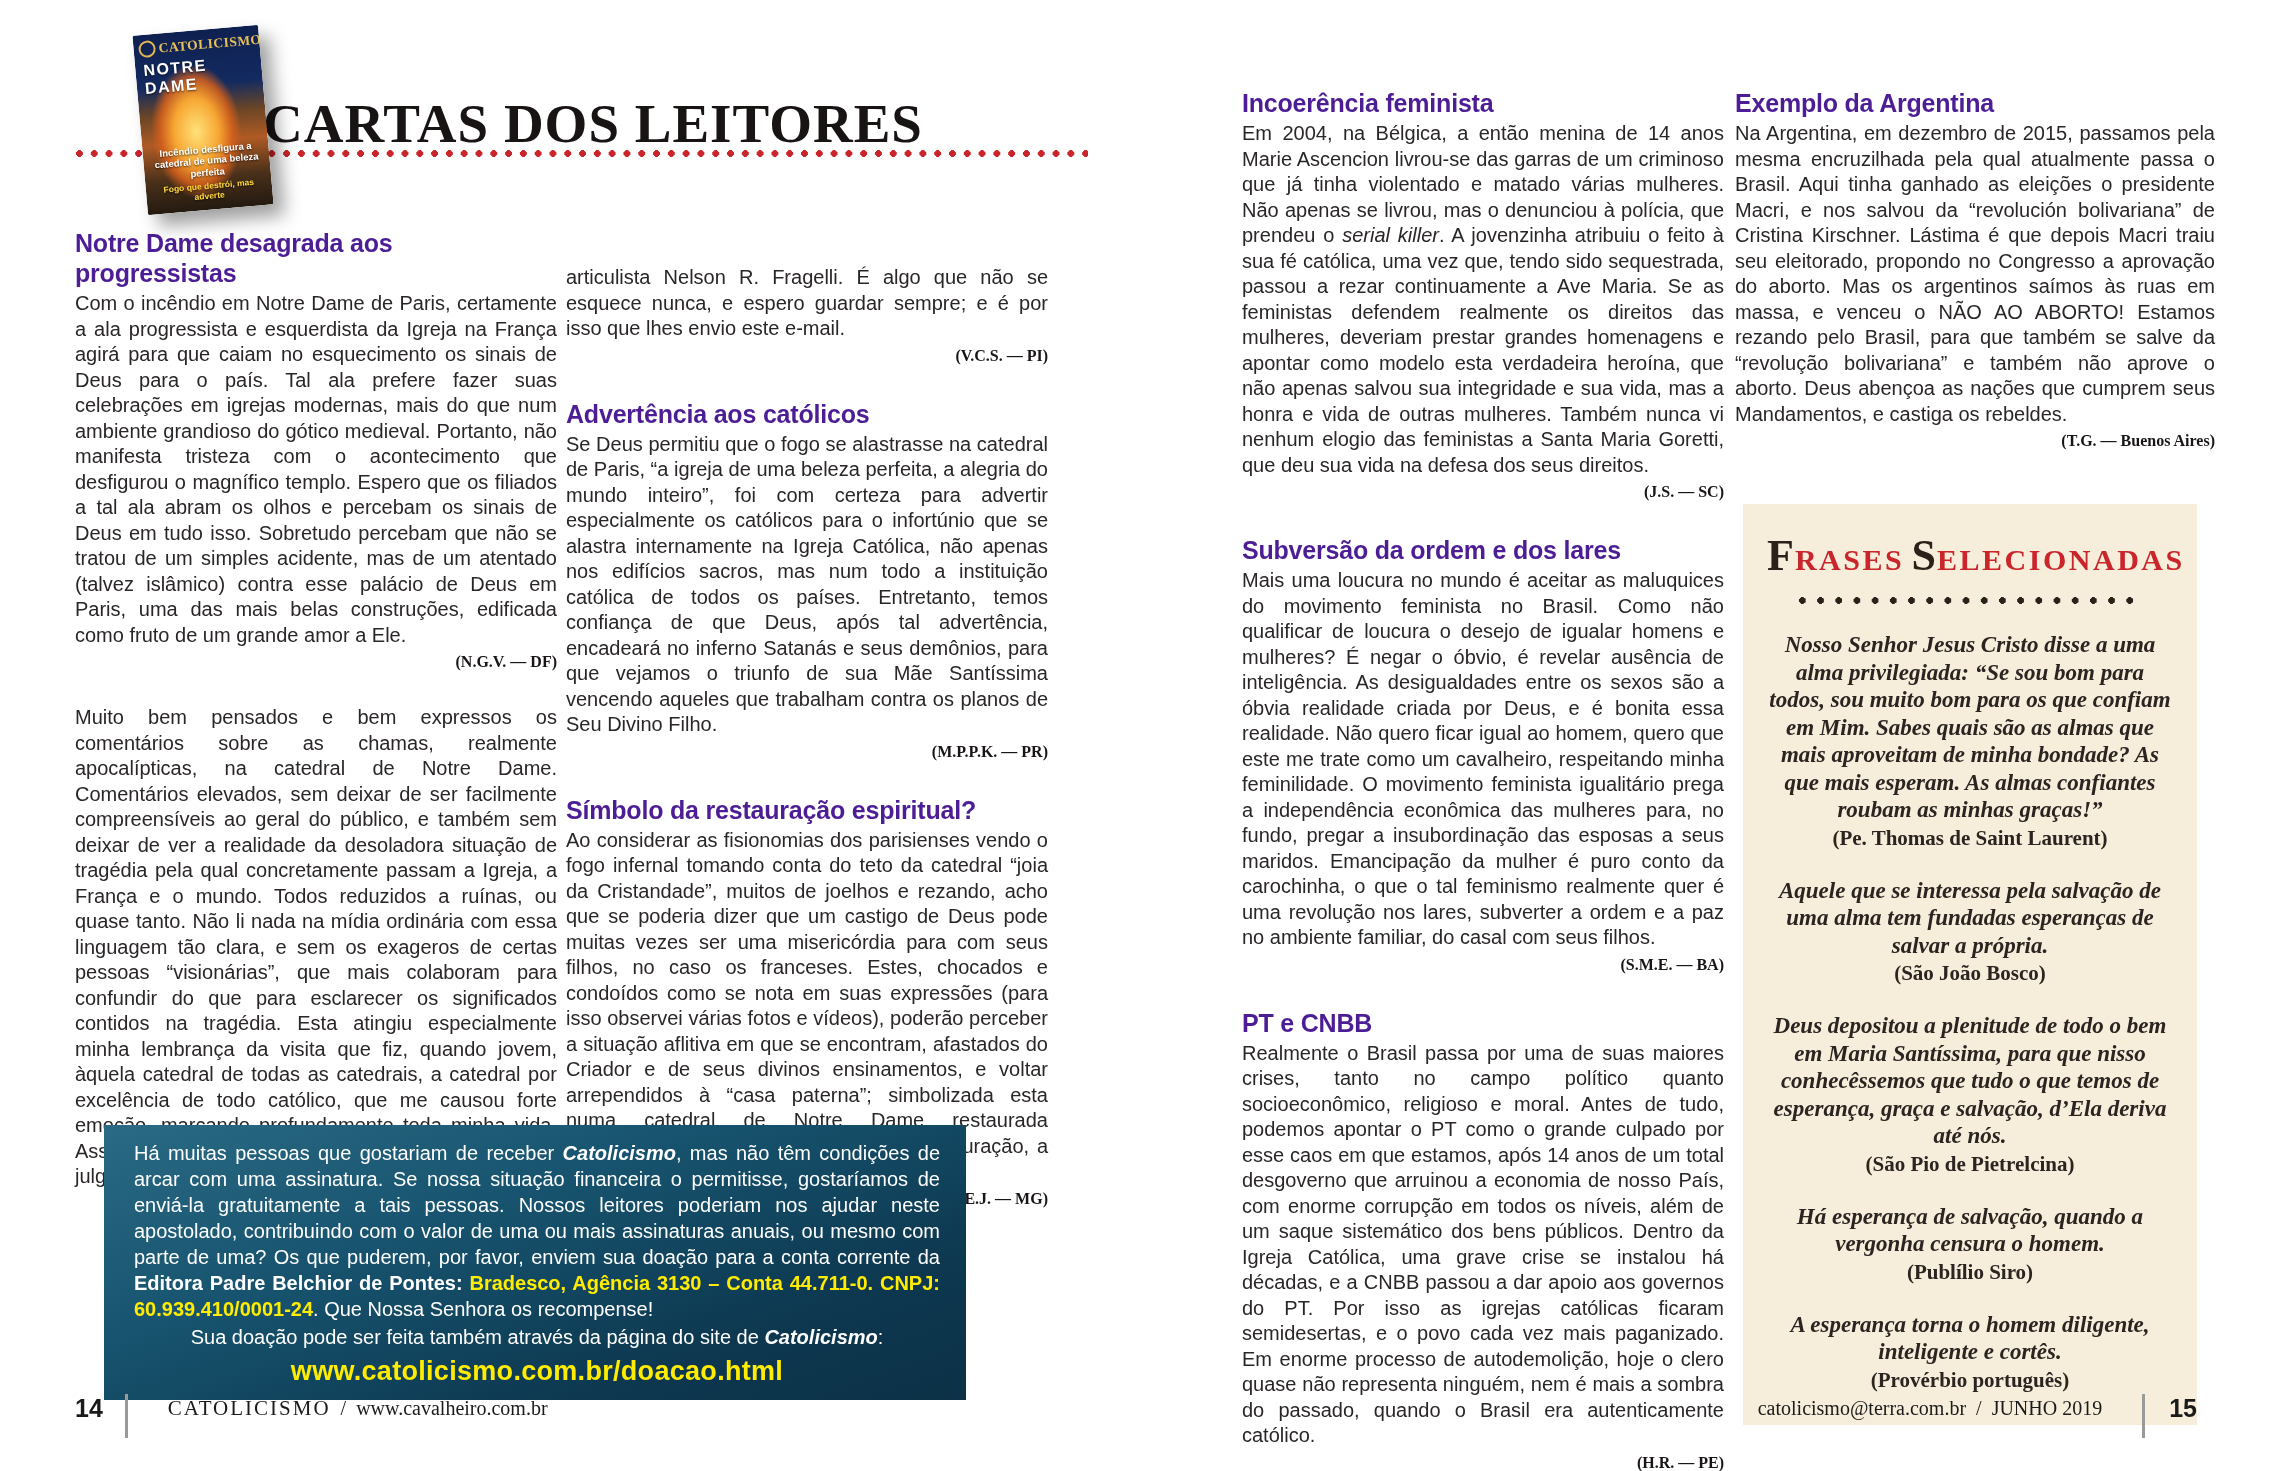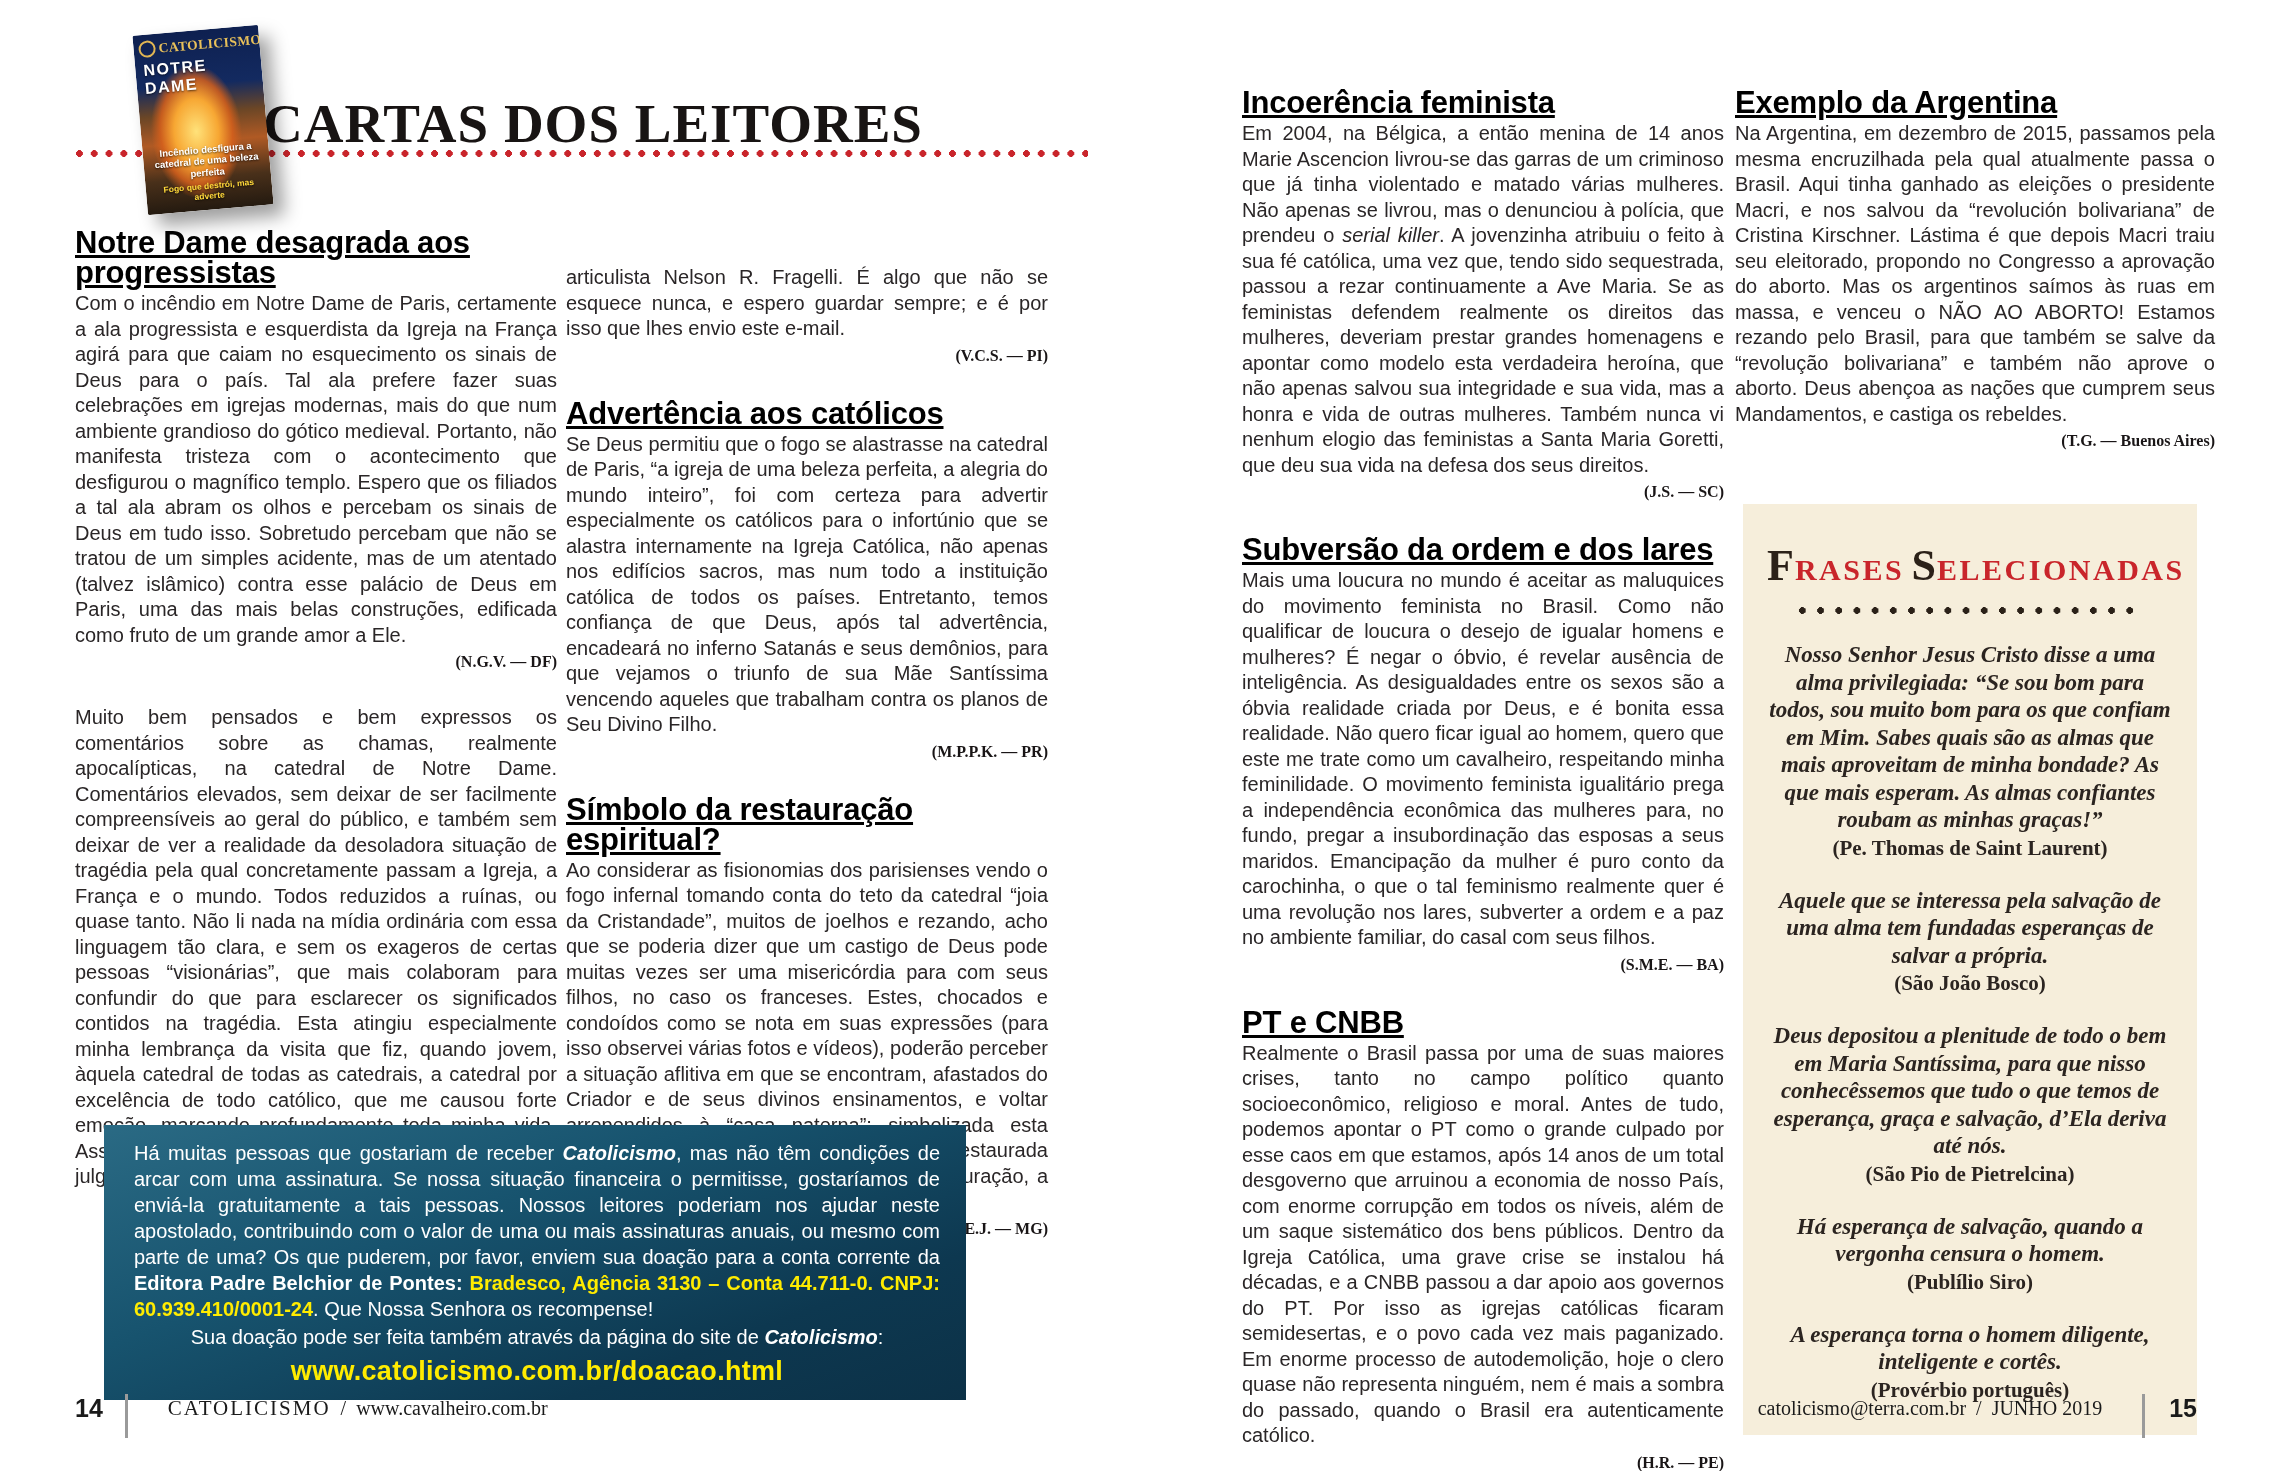--- a/index.html
+++ b/index.html
@@ -29,37 +29,37 @@
       padding:0 6px;text-shadow:0 1px 2px rgba(0,0,0,.7);}
   .cover-cap2{color:#ffd83a;font-weight:bold;font-size:8.5px;line-height:10px;text-align:center;
       padding:3px 6px 9px;text-shadow:0 1px 2px rgba(0,0,0,.7);}
   
   .col{position:absolute;width:482px;}
   .col-1{left:75px;top:228px;}
   .col-2{left:566px;top:228px;}
   .col-3{left:1242px;top:88px;}
   .col-4{left:1735px;top:88px;width:480px;}
   .letter{margin:0 0 30px 0;}
-  .letter h2{margin:0 0 3px 0;font-size:31px;line-height:30px;font-weight:bold;
-      letter-spacing:-.2px;text-align:left;color:#000000;text-decoration:underline;}
+  .letter h2{margin:0 0 3px 0;font-size:25px;line-height:30px;font-weight:bold;
+      letter-spacing:-.2px;text-align:left;color:#4c1d95;}
   .letter .body{margin:0;font-size:20px;line-height:25.5px;text-align:justify;color:#2a2627;}
   .letter .sig{margin:1px 0 0 0;text-align:right;font-family:"Liberation Serif",serif;
       font-weight:bold;font-size:16px;line-height:26px;color:#191516;}
   .col-2 .cont{padding-top:37px;}
   
   .donation{position:absolute;left:104px;top:1125px;width:862px;box-sizing:border-box;
       padding:15px 26px 13px 30px;color:#ffffff;
       background:linear-gradient(160deg,#2a6a84 0%,#17536e 38%,#0d3850 75%,#0c3147 100%);}
   .donation .dpar{margin:0;font-size:20px;line-height:26px;text-align:justify;}
   .donation .dcenter{margin:2px 0 0 0;text-align:center;font-size:20px;line-height:26px;}
   .donation .durl{margin:5px 0 0 0;text-align:center;font-size:27px;line-height:32px;
       font-weight:bold;color:#ffec00;letter-spacing:.3px;}
   
   .frases{margin-top:50px;margin-left:8px;width:454px;box-sizing:border-box;
-      background:#f6eedb;padding:39px 24px 32px;text-align:center;}
+      background:#f6eedb;padding:29px 24px 32px;text-align:center;}
   .frases-title{font-family:"Liberation Serif",serif;font-weight:bold;line-height:46px;white-space:nowrap;}
   .frases-title .init{font-size:44px;color:#2b2118;letter-spacing:1px;}
   .frases-title .rest{font-size:30px;color:#c9252b;letter-spacing:2.5px;}
   .frases-title .sp{font-size:30px;}
   .frases-dots{height:9px;width:345px;margin:8px auto 0;
       background-image:radial-gradient(circle 3.4px at 4.5px 4.5px,#2b2118 97%,transparent);
       background-size:18.2px 9px;background-repeat:repeat-x;}
   .quote{margin:26px 0 0 0;}
   .quote:first-of-type{margin-top:34px;}
   .quote .qtext{margin:0;font-family:"Liberation Serif",serif;font-style:italic;font-weight:bold;

